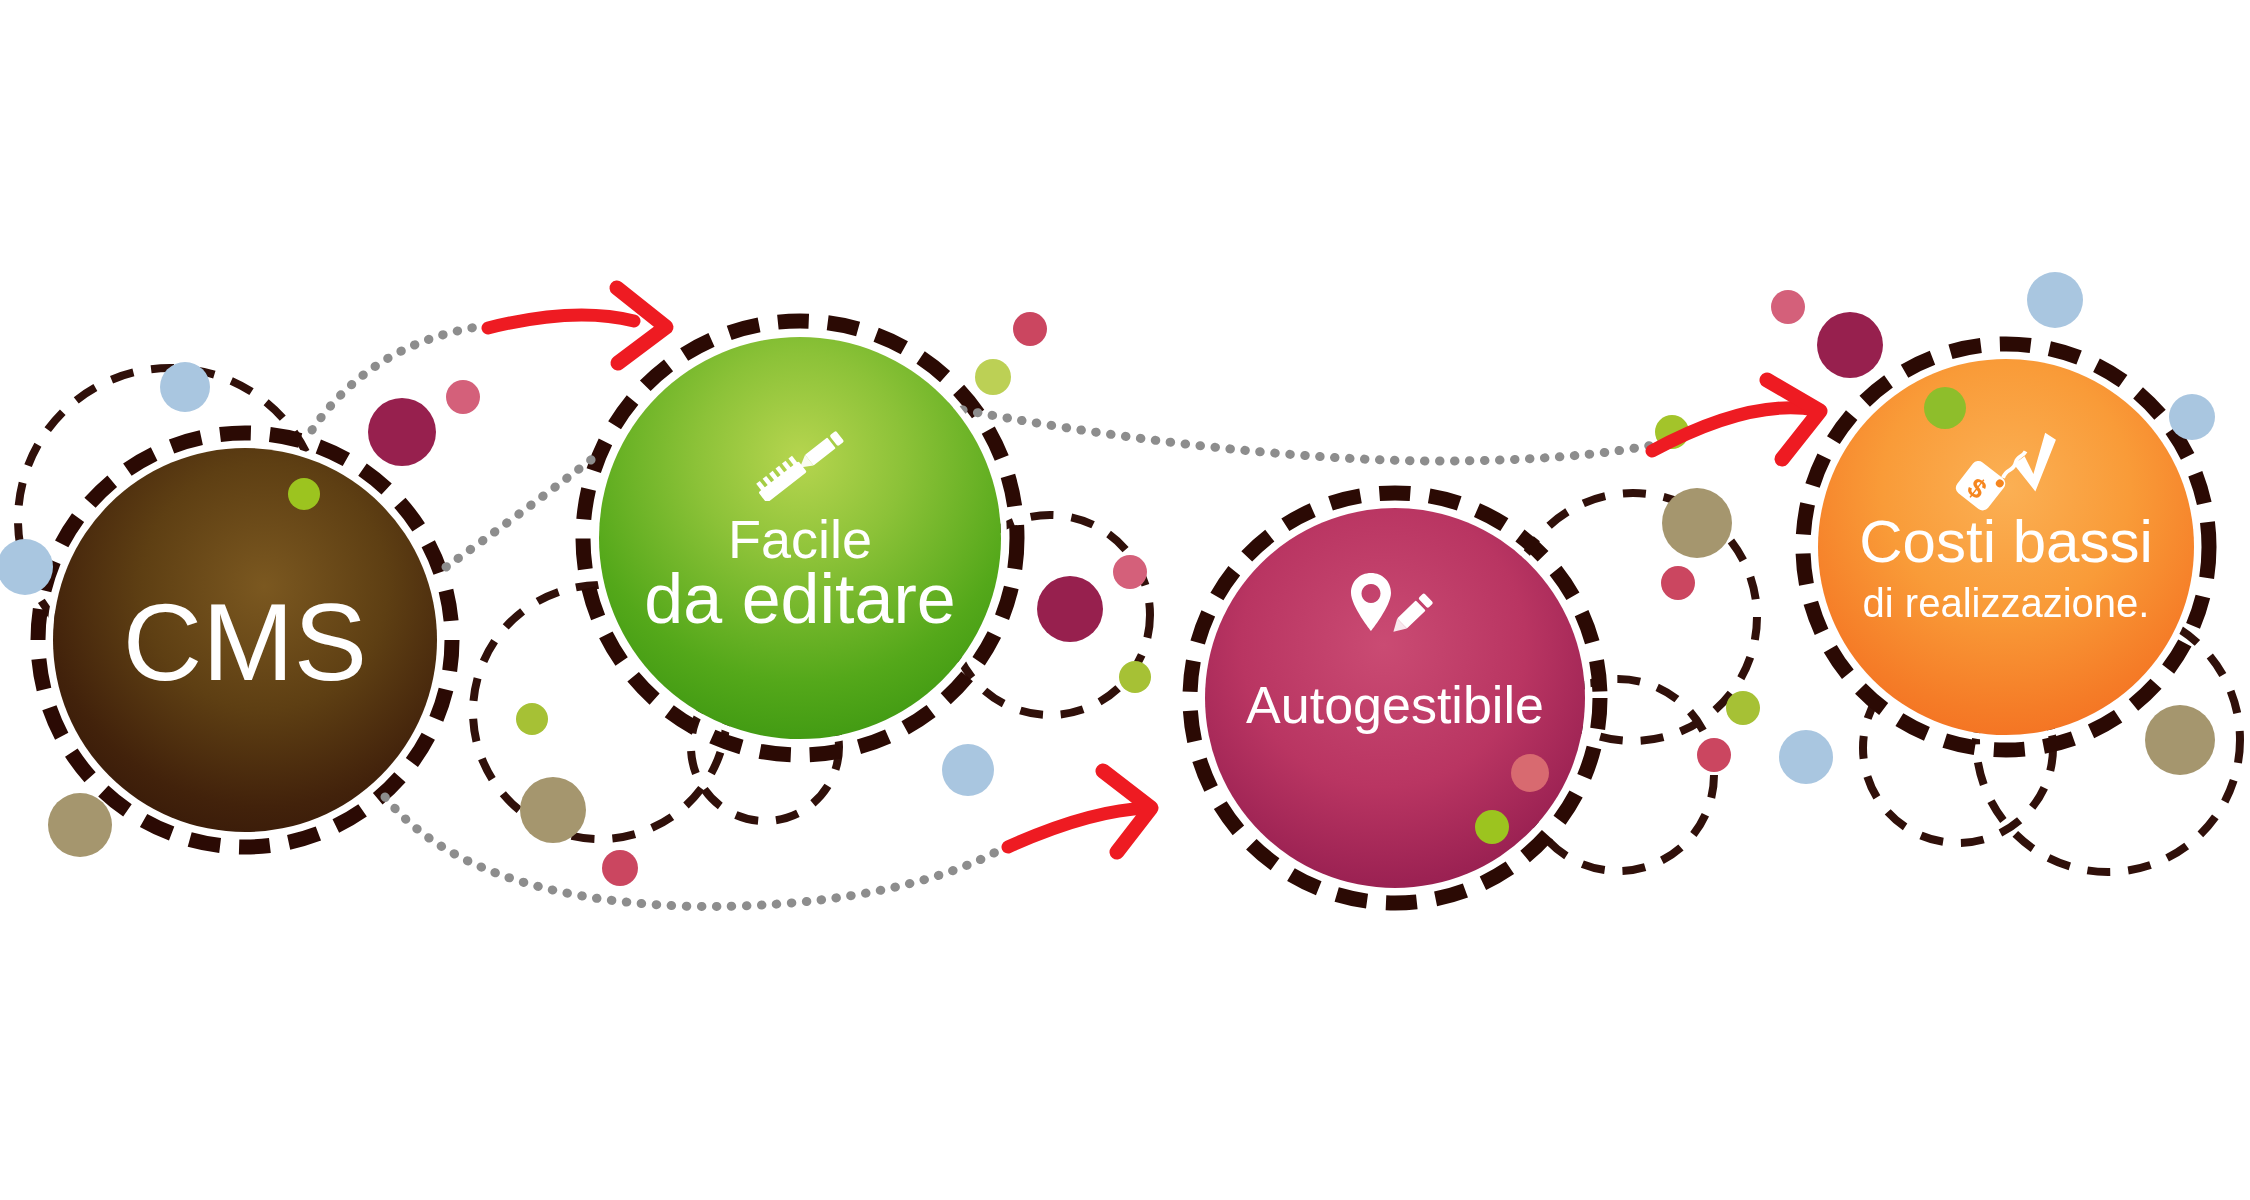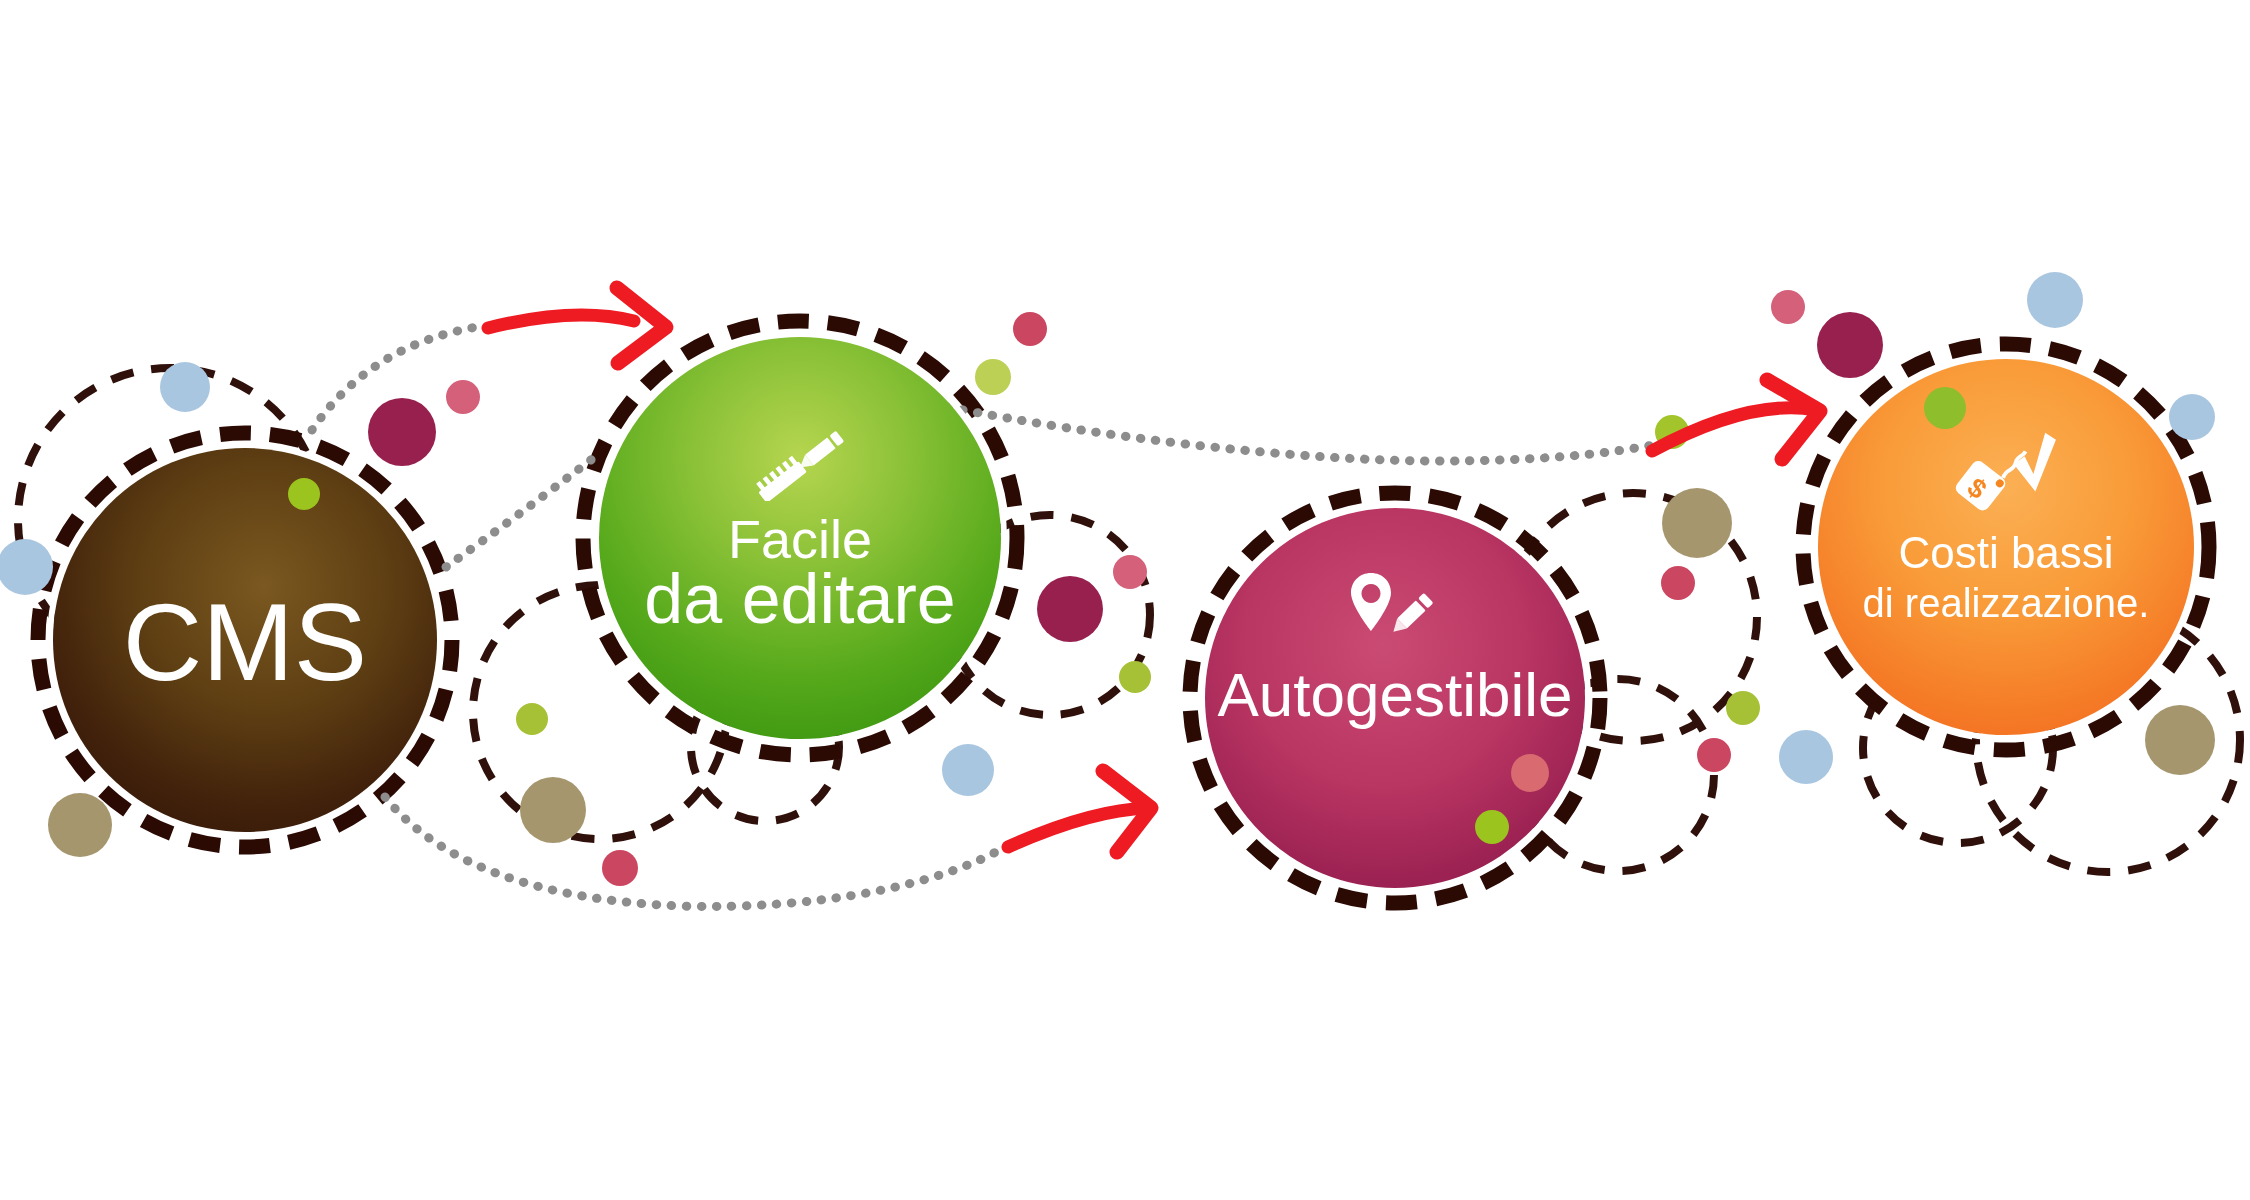--- a/index.html
+++ b/index.html
@@ -16,24 +16,24 @@
     background:radial-gradient(circle at 47% 36%, #ca4b73 0%, #b93562 45%, #9c2253 75%, #871848 100%);}
   .node-orange{left:1818px;top:359px;width:376px;height:376px;
     background:radial-gradient(circle at 50% 34%, #fbb054 0%, #f99b38 40%, #f57c27 72%, #f2631c 100%);}
   .node .icon{position:absolute;left:50%;transform:translateX(-50%);}
   .node .t{position:absolute;width:100%;text-align:center;color:#fff;}
   .node-cms .t1{top:138px;font-size:110px;line-height:112px;}
   .node-green .icon{top:91px;}
   .node-green .t1{top:174px;font-size:54px;line-height:56px;}
   .node-green .t2{top:234px;font-size:70px;line-height:56px;}
   .node-magenta .icon{top:63px;}
-  .node-magenta .t1{top:160px;font-size:62px;line-height:54px;}
+  .node-magenta .t1{top:170px;font-size:52px;line-height:54px;}
   .node-magenta .t2{top:216px;font-size:52px;line-height:54px;}
   .node-orange .icon{top:66px;}
-  .node-orange .t1{top:167px;font-size:44px;line-height:54px;}
+  .node-orange .t1{top:156px;font-size:60px;line-height:54px;}
   .node-orange .t2{top:217px;font-size:40px;line-height:54px;}
   #dots-layer{z-index:3;pointer-events:none;}
   .dot{position:absolute;border-radius:50%;}
   .c-blue{background:#a9c6e0}.c-tan{background:#a5966e}.c-maroon{background:#97204e}
   .c-rose{background:#d4607a}.c-salmon{background:#d86a70}.c-crimson{background:#cb4660}
   .c-olive{background:#a6c135}.c-lime{background:#9cc41f}.c-lime2{background:#bcd055}
   .c-lime3{background:#8ebe2b}.c-lime4{background:#a3c42a}
   #fg-layer{z-index:4;pointer-events:none;}
 </style>
 </head>

